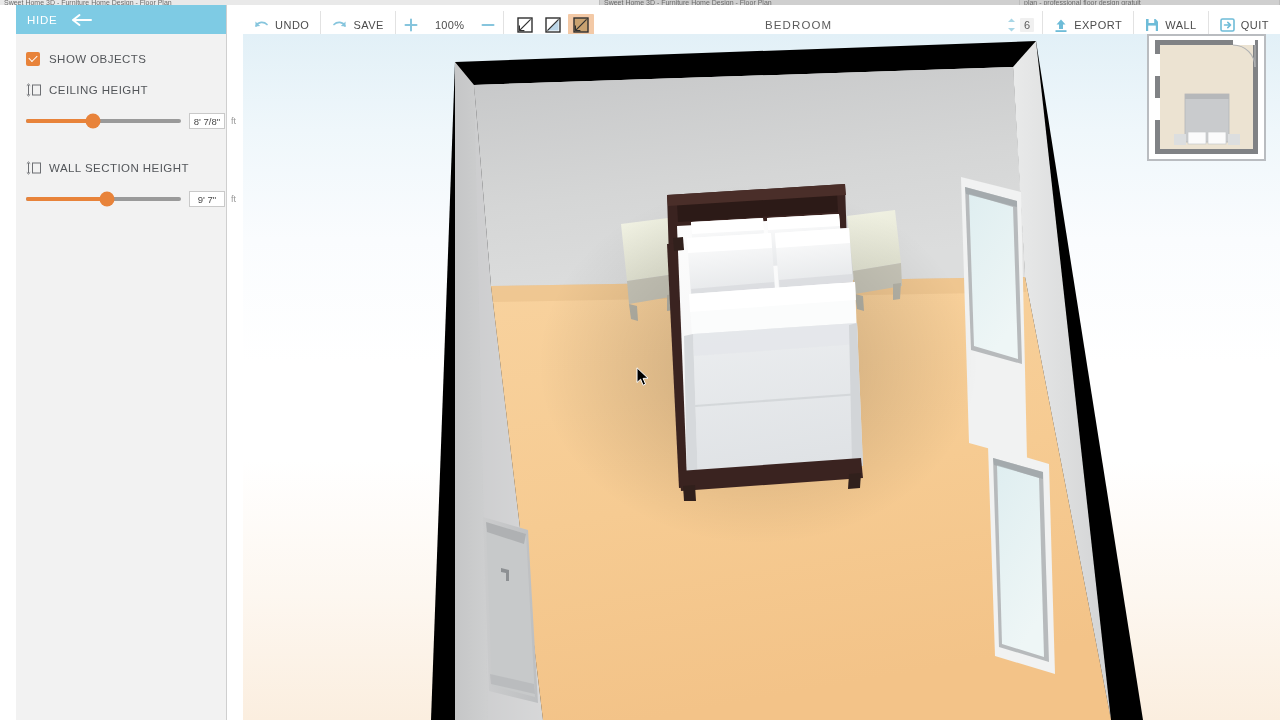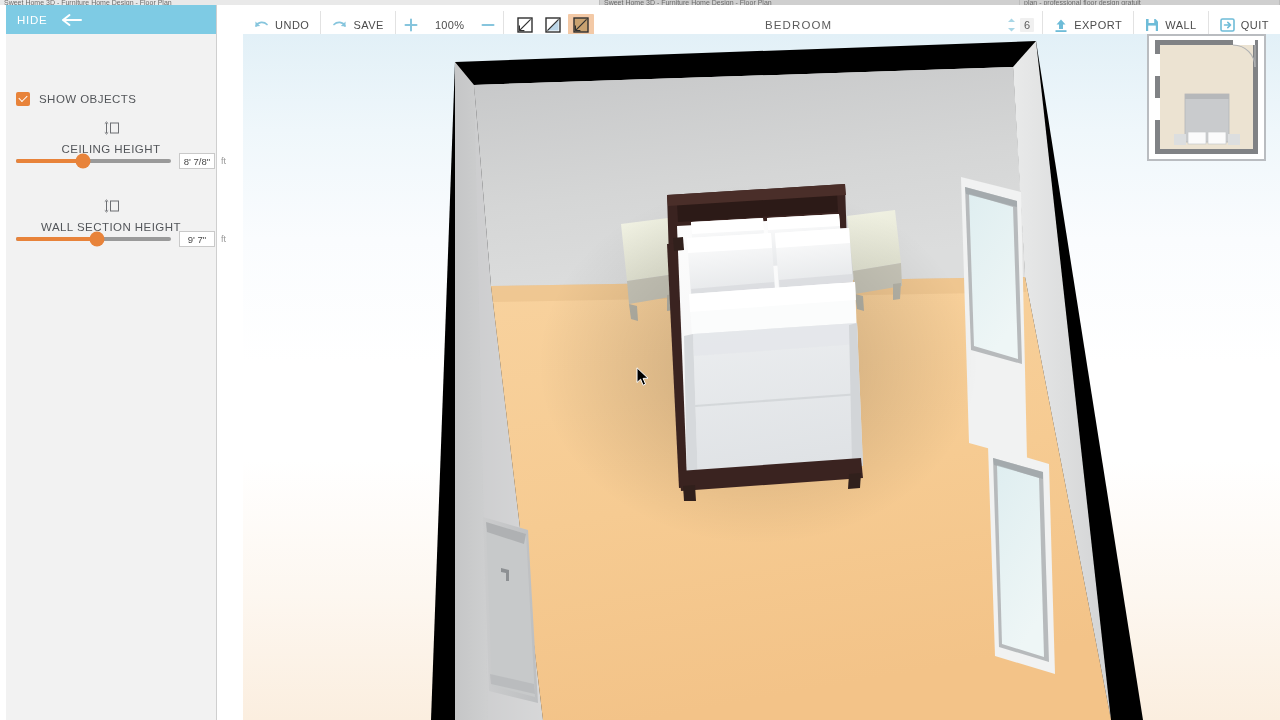--- a/index.html
+++ b/index.html
@@ -22,36 +22,36 @@
   .browser-tab {
     height: 5px; background: #cfcfcf; border-right: 1px solid #bcbcbc;
     font-size: 7px; line-height: 5px; color: #6a6a6a;
     overflow: hidden; white-space: nowrap; padding: 0 4px;
     font-family: "Liberation Sans", sans-serif;
   }
   .browser-tab.active { background: #e9e9e9; }
 
   
   .sidebar {
-    position: absolute; left: 6px; top: 5px;
+    position: absolute; left: 16px; top: 5px;
     width: 211px; height: 715px;
     background: #f2f2f2;
     border-right: 1px solid #cfcfcf;
   }
   .sidebar-header {
     height: 29px; background: #7ecbe4;
     display: flex; align-items: center; gap: 14px;
     padding: 0 11px;
   }
   .sidebar-header .hide-label {
     color: #ffffff; font-size: 11.5px; letter-spacing: .7px; font-weight: 400;
   }
   .back-arrow { width: 22px; height: 14px; display: block; }
 
-  .sidebar-body { padding: 16px 10px 0 10px; margin-top: 40px; }
+  .sidebar-body { padding: 16px 10px 0 10px; }
 
   .row-check {
     display: flex; align-items: center; gap: 9px;
     height: 18px; margin-bottom: 13px;
   }
   .cb {
     width: 14px; height: 14px; border-radius: 2px;
     background: #e8833a; position: relative; flex: none;
   }
   .cb::after {
@@ -60,21 +60,21 @@
     border-left: 1.8px solid #fff; border-bottom: 1.8px solid #fff;
     transform: rotate(-45deg);
   }
   .row-label {
     font-size: 11.5px; color: #53565a; letter-spacing: .45px;
     white-space: nowrap;
   }
 
   .row-prop {
     display: flex; align-items: center; gap: 8px;
-    height: 18px; margin-bottom: 9px; flex-direction: column;
+    height: 18px; margin-bottom: 9px;
   }
   .h-icon { width: 15px; height: 14px; flex: none; display: block; }
 
   .slider-row {
     display: flex; align-items: center; height: 26px; margin-bottom: 8px;
   }
   .slider {
     position: relative; height: 4px; border-radius: 2px;
     background: #9a9a9a; flex: none;
   }

